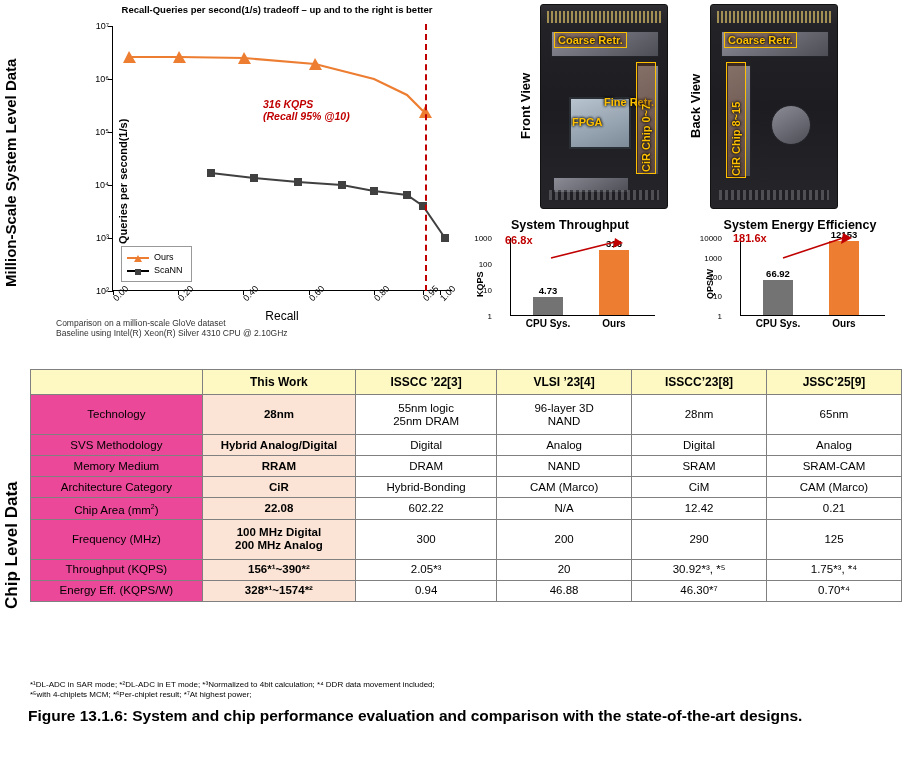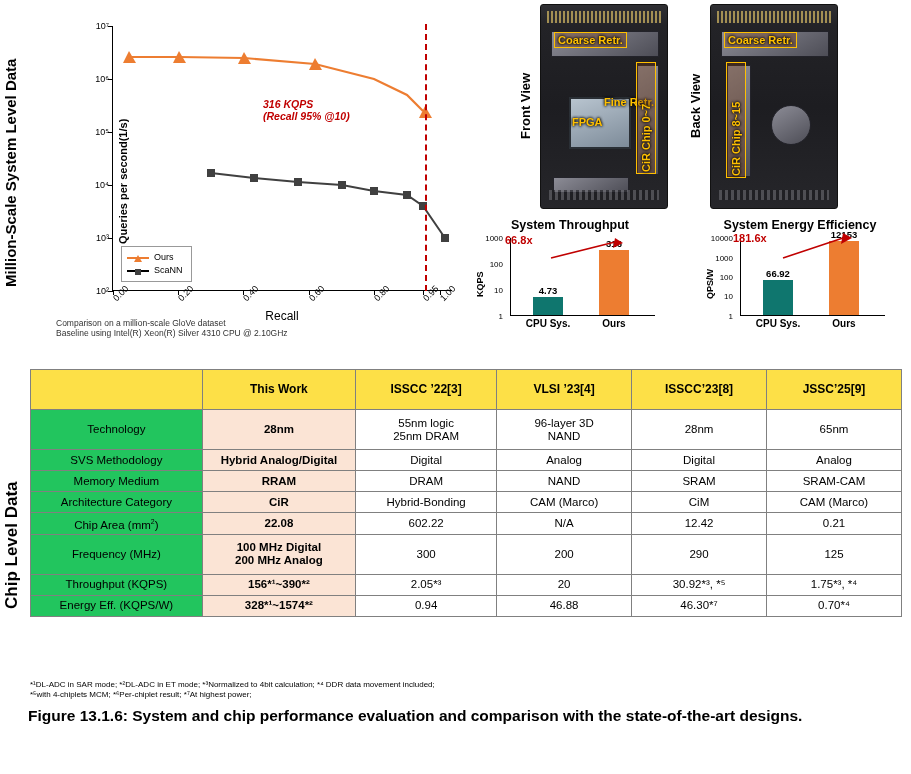--- a/index.html
+++ b/index.html
@@ -125,68 +125,69 @@
 
   
   .barchart { position:absolute; }
   #thr-chart { left:470px; top:218px; width:200px; height:135px; }
   #eng-chart { left:700px; top:218px; width:200px; height:135px; }
   .bc-title { font-size:12.5px; font-weight:bold; text-align:center; width:100%; }
   .bc-plot {
     position:absolute; left:40px; top:20px; width:145px; height:78px;
     border-left:1.2px solid #000; border-bottom:1.2px solid #000;
   }
-  .bc-ytick { position:absolute; right:100%; font-size:8px; padding-right:8px; transform:translateY(-50%); }
+  .bc-ytick { position:absolute; right:100%; font-size:8px; padding-right:19px; transform:translateY(-50%); }
   .bc-ylab {
     position:absolute; left:-36px; top:26px; width:14px; height:40px;
     writing-mode:vertical-rl; transform:rotate(180deg);
     font-size:9px; font-weight:bold; text-align:center;
   }
   .bar { position:absolute; bottom:0; width:30px; }
-  .bar.cpu { background:#0f766e; left:22px; }
+  .bar.cpu { background:#737373; left:22px; }
   .bar.ours { background:#ED7D31; left:88px; }
   .bar-val { position:absolute; bottom:100%; left:50%; transform:translateX(-50%); font-size:9.5px; font-weight:bold; margin-bottom:1px; white-space:nowrap;}
   .bc-xtick { position:absolute; top:100%; font-size:10px; font-weight:bold; margin-top:3px; transform:translateX(-50%); }
   .speedup {
     position:absolute; color:#c00000; font-weight:bold; font-size:11px;
   }
   .arrow-svg { position:absolute; }
 
   
   #chip-table {
     position:absolute; left:30px; top:369px; width:872px;
     border-collapse:collapse; font-size:11.5px; table-layout:fixed;
   }
   #chip-table td, #chip-table th {
     border:1px solid #808080; text-align:center; vertical-align:middle;
     padding:2px 3px; line-height:13px;
   }
-  #chip-table thead th { background:#fde047; font-weight:bold; font-size:12px; height:40px; }
+  #chip-table thead th { background:#fef9c3; font-weight:bold; font-size:12px; height:25px; }
   #chip-table tbody td:first-child { font-weight:normal; }
   .colthis { background:#FBE4D5; font-weight:bold; }
-  .rowlabel { background:#22c55e; }
+  .rowlabel { background:#ec4899; }
   #footnotes {
     position:absolute; left:30px; top:680px; width:872px;
     font-size:8px; line-height:10px; color:#000;
   }
   #figcaption {
     position:absolute; left:28px; top:706px; width:875px;
     font-size:15.5px; font-weight:bold; line-height:20px;
   }
   sup { font-size:7px; }
 </style>
 </head>
 <body>
 
 <div class="page">
 
   <div class="vlabel" id="vlabel-system">Million-Scale System Level Data</div>
   <div class="vlabel" id="vlabel-chip">Chip Level Data</div>
 
   <div id="chart-box">
+    <div id="chart-title">Recall-Queries per second(1/s) tradeoff – up and to the right is better</div>
     <div id="plot-area">
       <div class="ylab">Queries per second(1/s)</div>
 
       <div class="ytick" style="top:265px">10²</div>
       <div class="ytickmark" style="top:265px"></div>
       <div class="ytick" style="top:212px">10³</div>
       <div class="ytickmark" style="top:212px"></div>
       <div class="ytick" style="top:159px">10⁴</div>
       <div class="ytickmark" style="top:159px"></div>
       <div class="ytick" style="top:106px">10⁵</div>

